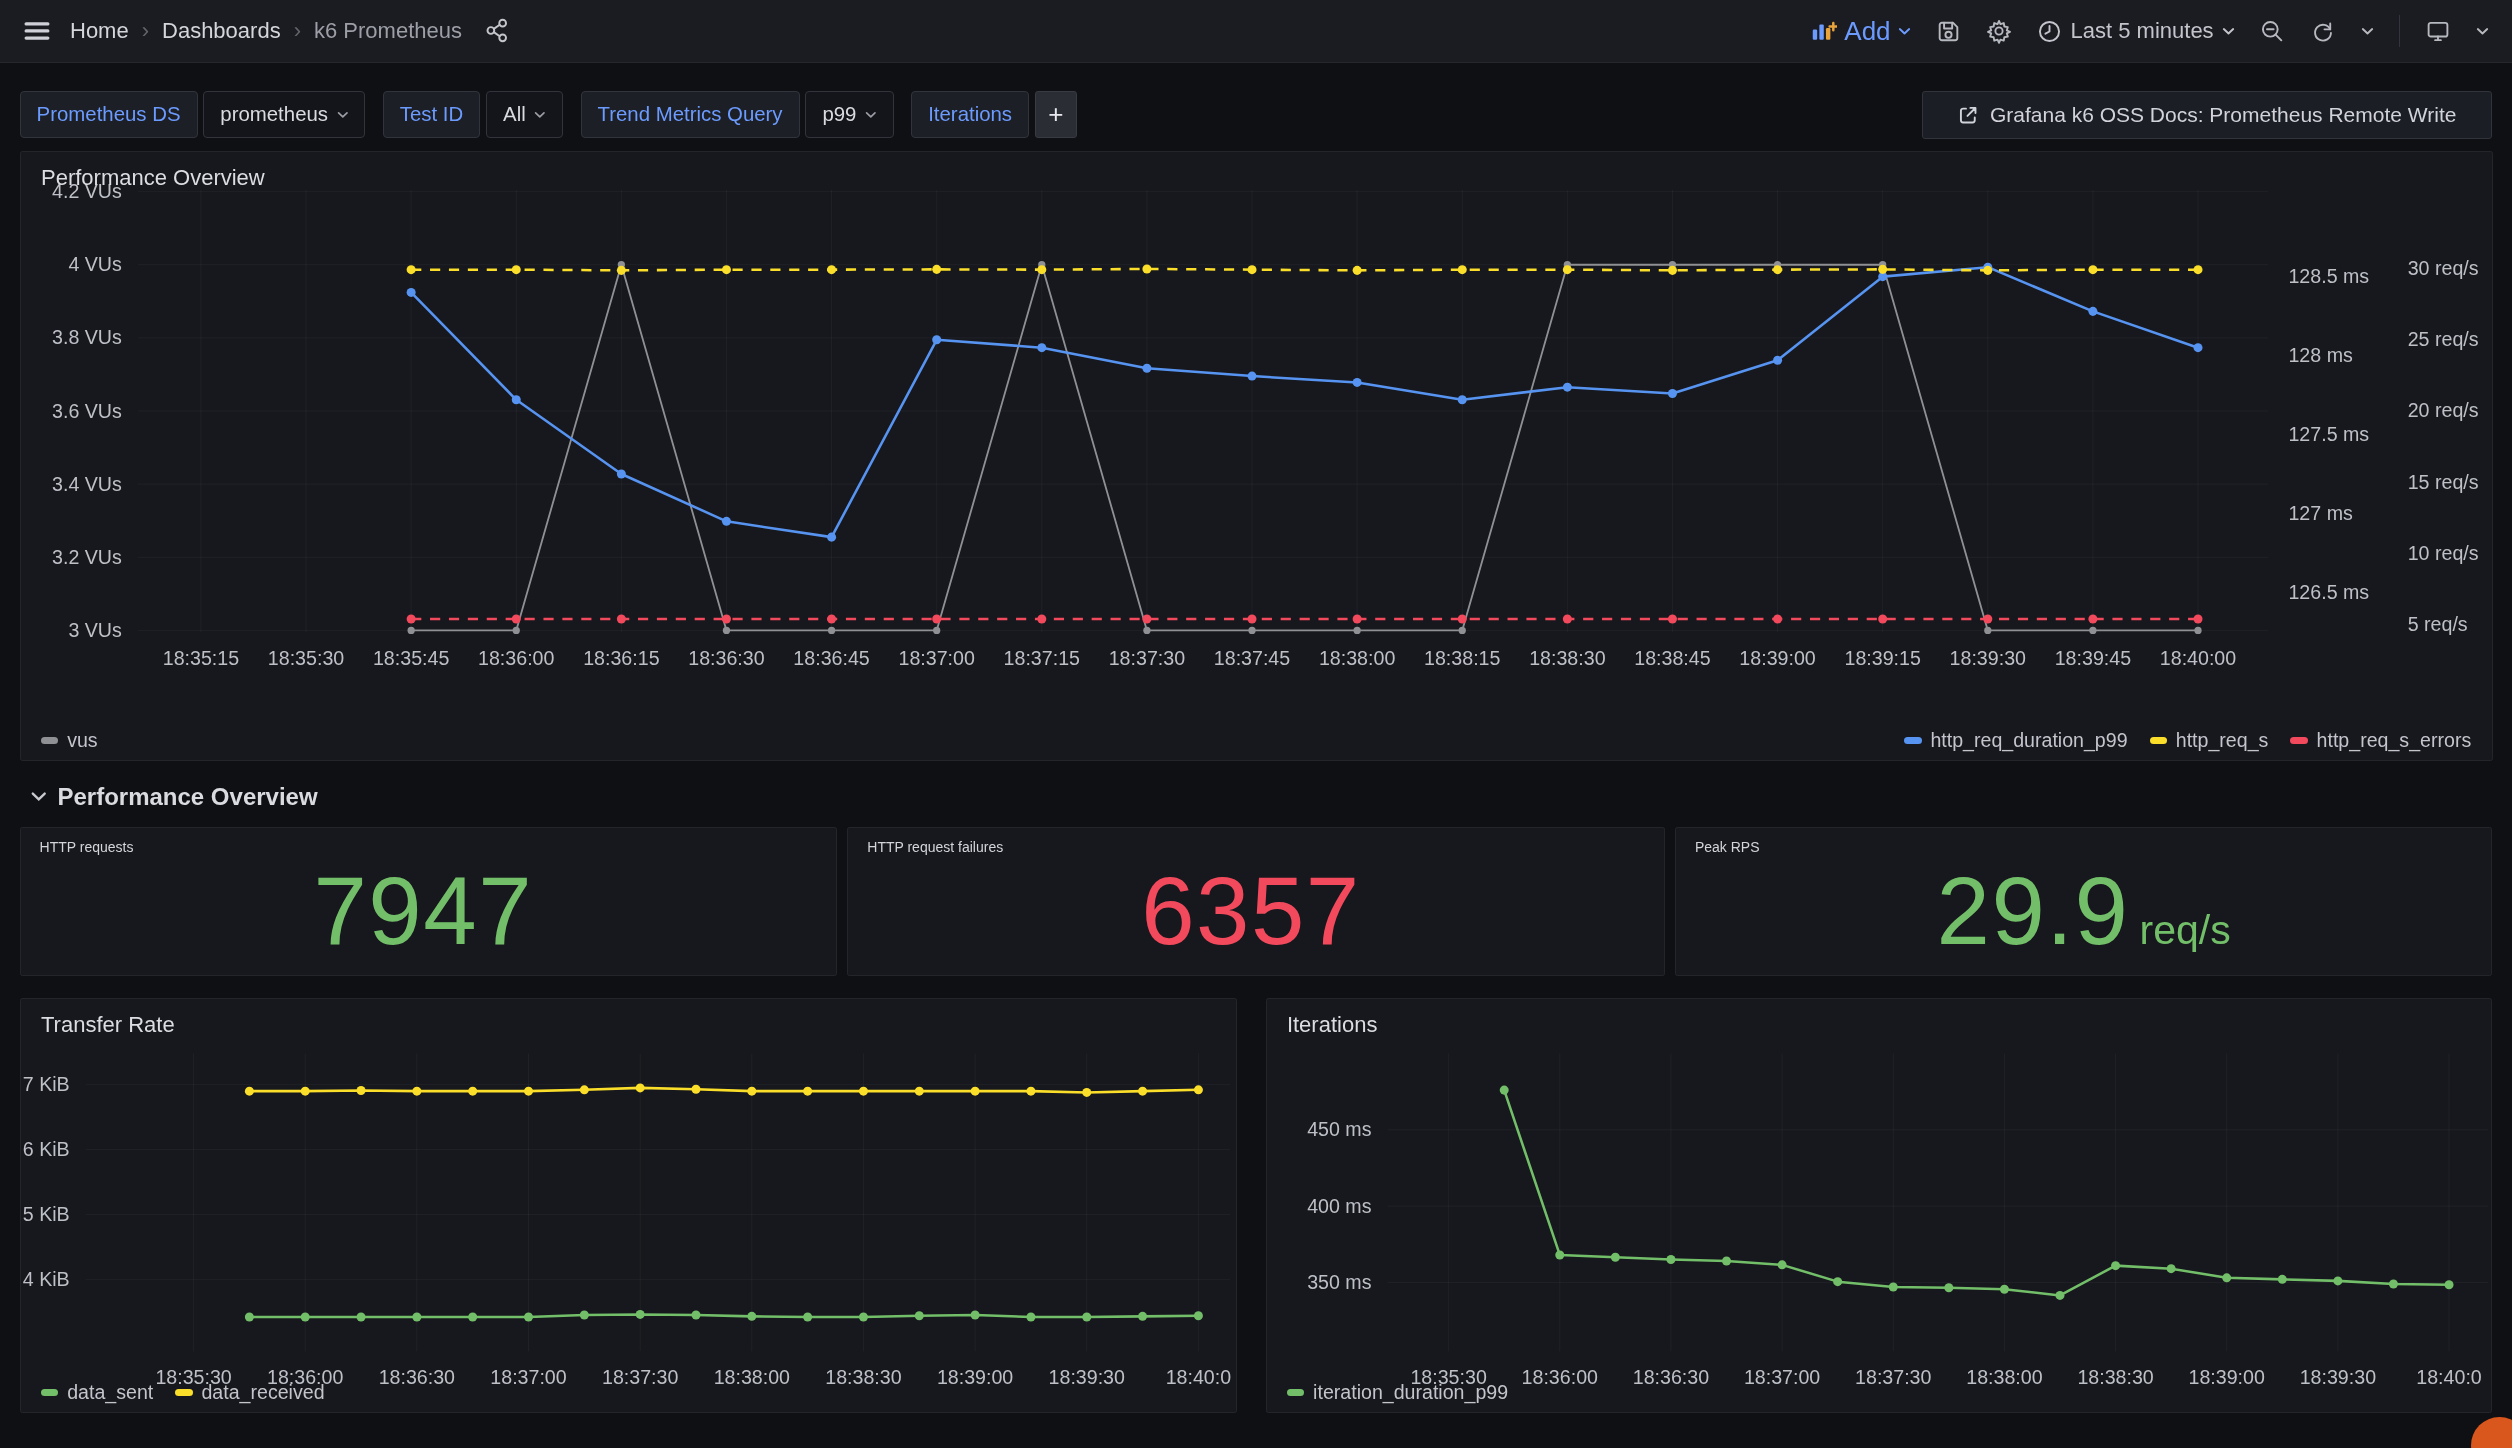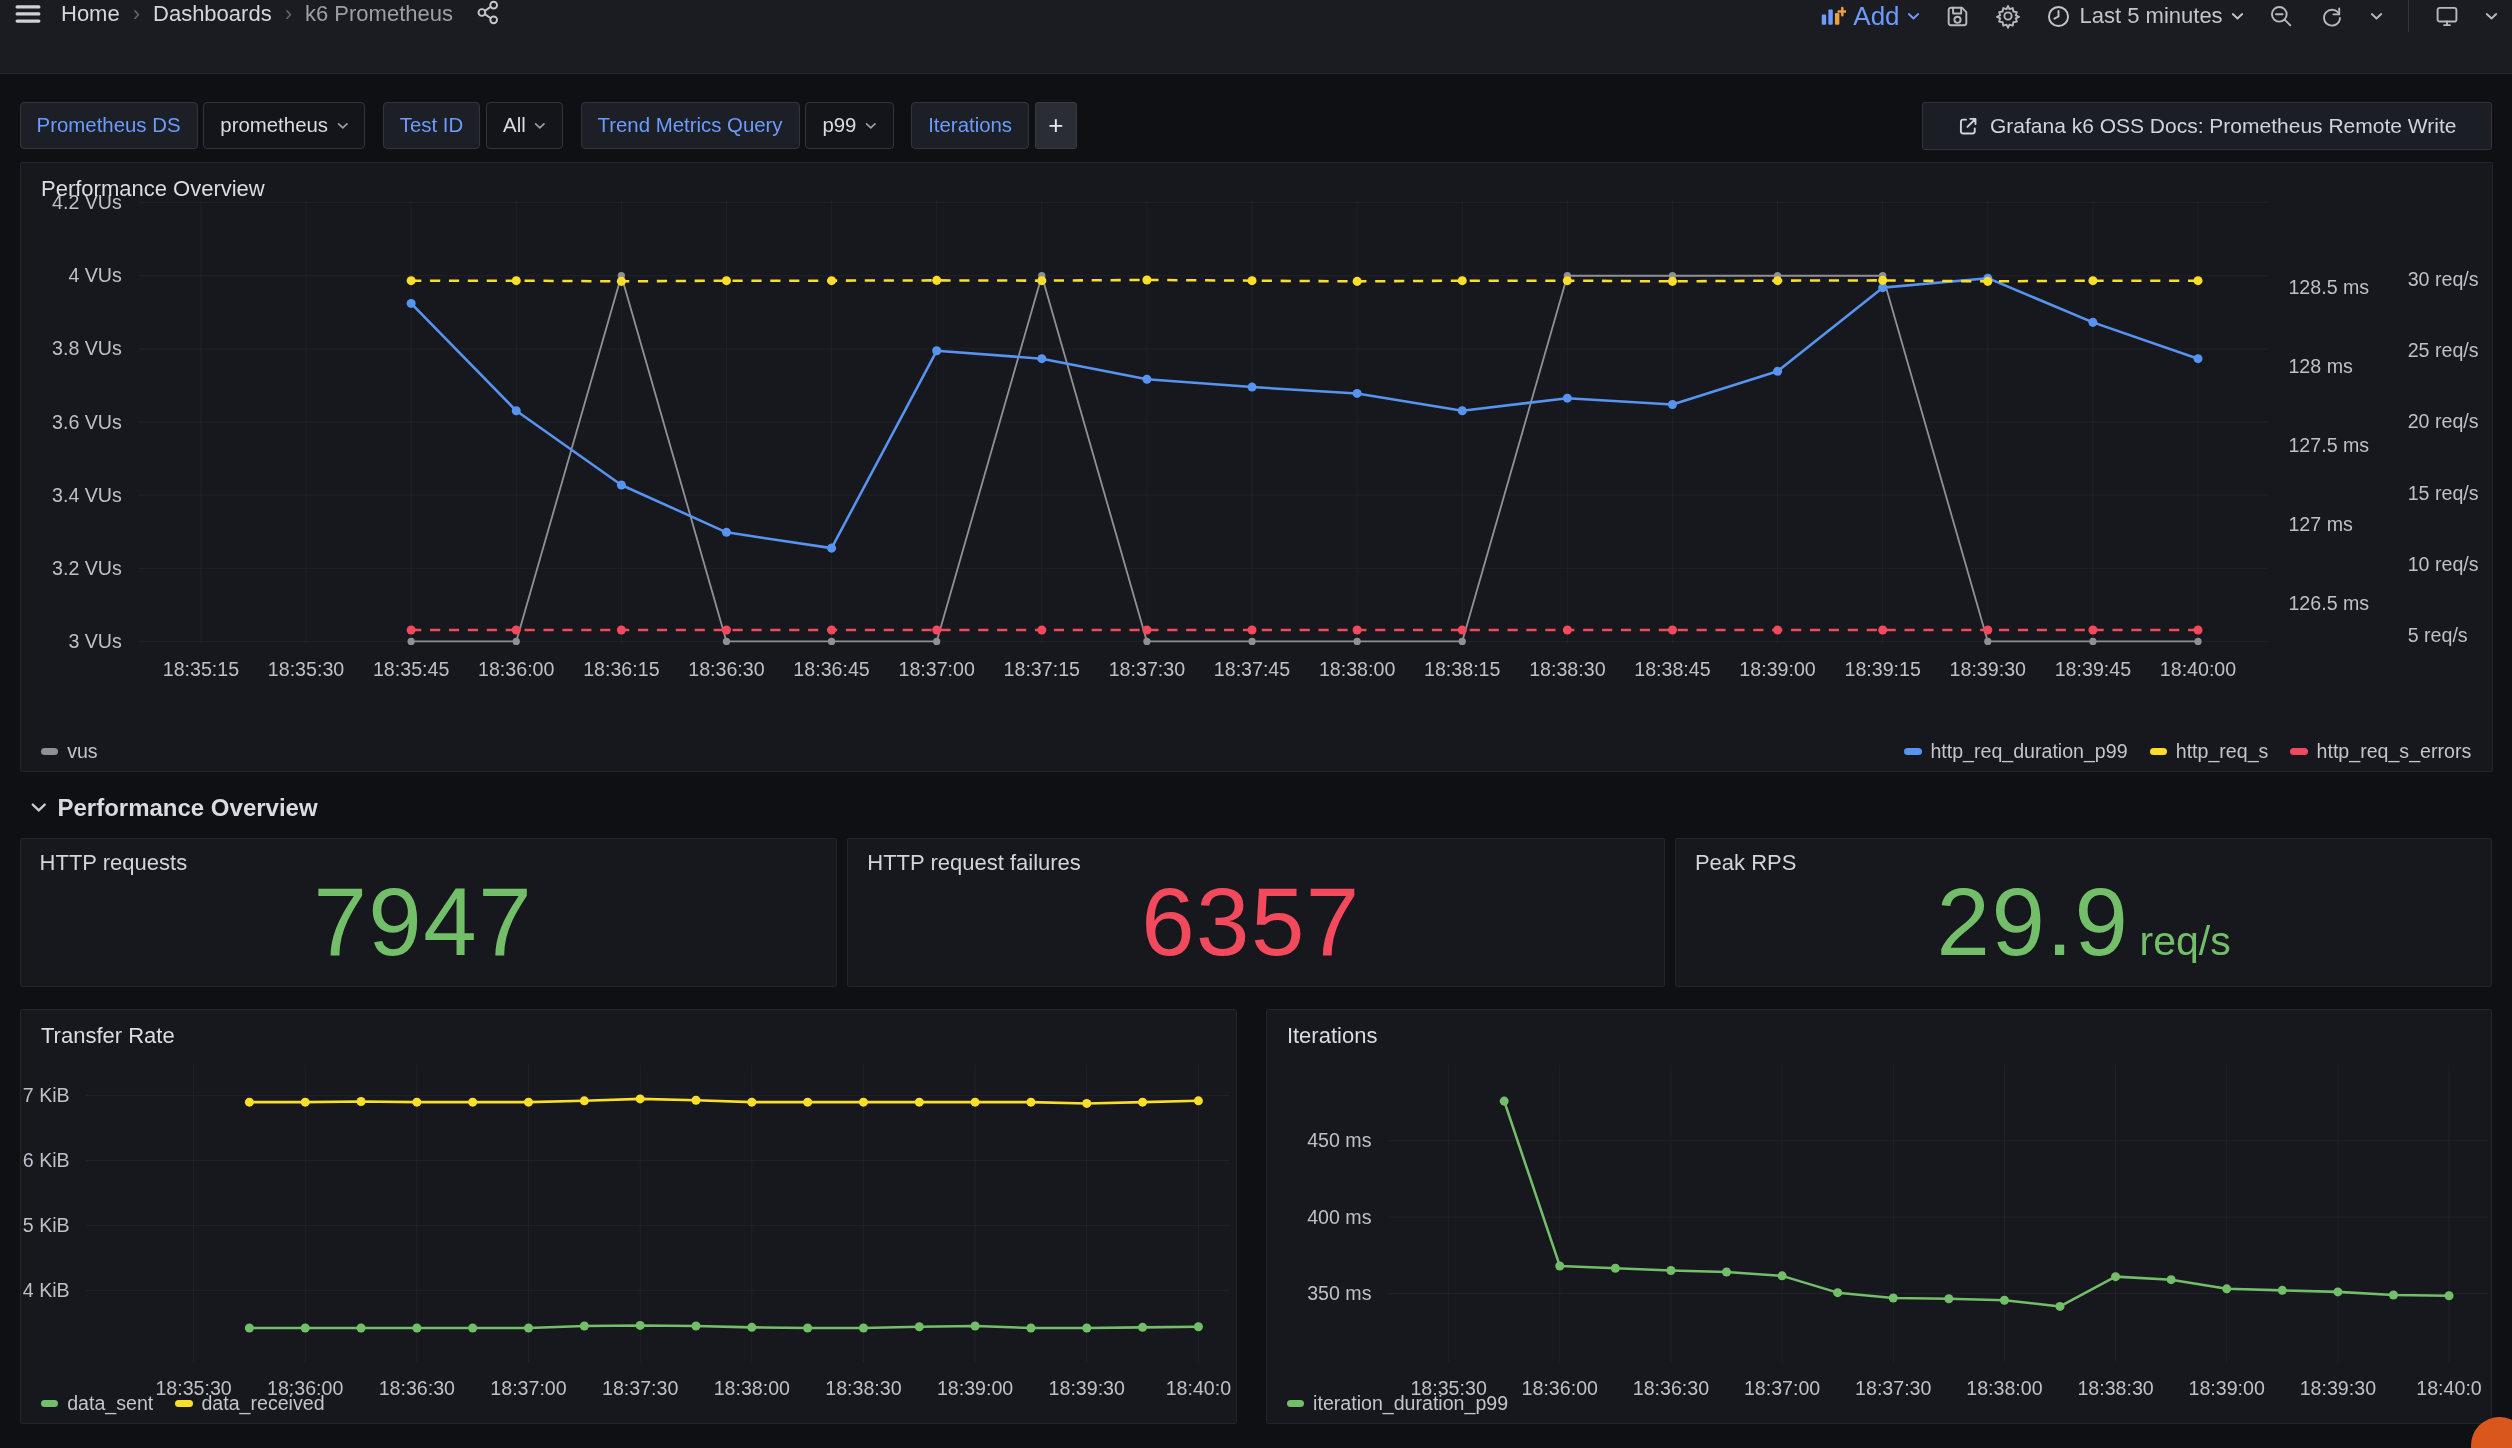--- a/index.html
+++ b/index.html
@@ -5,23 +5,23 @@
   * { margin:0; padding:0; box-sizing:border-box; }
   html,body { width:2512px; height:1449px; overflow:hidden; }
   body {
     background:#0f1014;
     font-family:"Liberation Sans", sans-serif;
     color:#ccccdc;
     position:relative;
   }
   
   .topnav {
-    height:74px; background:#1b1c22; border-bottom:0.7px solid #26272d;
-    display:flex; align-items:flex-start; justify-content:space-between;
-    padding:0 14px;
+    height:63px; background:#1b1c22; border-bottom:0.7px solid #26272d;
+    display:flex; align-items:center; justify-content:space-between;
+    padding:0 23px;
   }
   .nav-left, .nav-right { display:flex; align-items:center; }
   .nav-left { gap:19px; }
   .burger { color:#d0d1d8; display:flex; align-items:center; cursor:pointer; }
   .crumbs { display:flex; align-items:center; gap:13px; font-size:22px; }
   .crumb { color:#d5d6dc; }
   .crumb.current { color:#9d9fa7; }
   .crumb-sep { color:#62646c; font-size:22px; }
   .share-ic { color:#c5c6cd; margin-left:4.4px; }
   .nav-right { gap:25px; }
@@ -71,21 +71,21 @@
   .legend-item { display:flex; align-items:center; gap:8.7px; font-size:19.6px; color:#c3c4cc; cursor:pointer; }
   .legend-item .mark { width:17.5px; height:7.3px; border-radius:3.6px; display:inline-block; }
   .row-header {
     display:flex; align-items:center; gap:10.2px; padding:22px 10.2px 16px 10.2px;
     font-size:24px; font-weight:700; color:#dadbe1; cursor:pointer;
   }
   .row-header .chev { color:#c9cad1; }
   .stats-row { display:flex; gap:10.2px; }
   .stat-panel { flex:1; height:149px; }
   .stat-title {
-    position:absolute; top:11.6px; left:19px; font-size:22px; color:#d4d5db;
+    position:absolute; top:11.6px; left:19px; font-size:14px; color:#d4d5db;
     display:flex; align-items:center; gap:11.6px;text-align:right;
   }
   .stat-value {
     position:absolute; top:57%; left:50%; transform:translate(-50%,-50%);
     display:flex; align-items:baseline; gap:10.2px; white-space:nowrap;
   }
   .stat-value .num { font-size:96px; font-weight:500; letter-spacing:1.5px; }
   .stat-value .unit { font-size:41px; font-weight:500; }
   .charts-row { display:flex; gap:29px; margin-top:22px; }
   .chart-panel { height:415px; }

